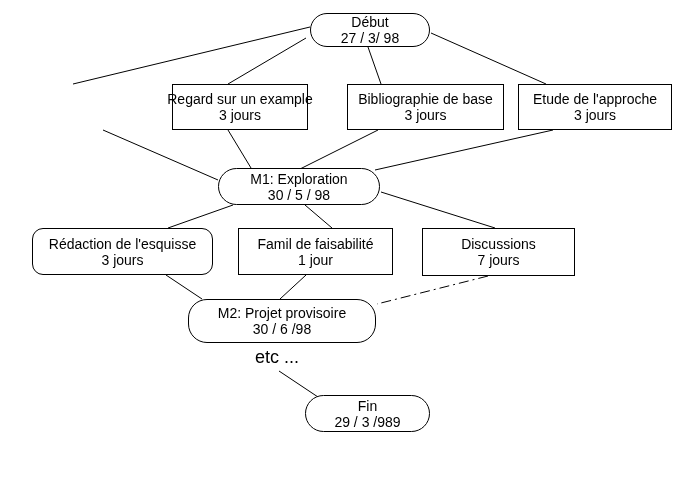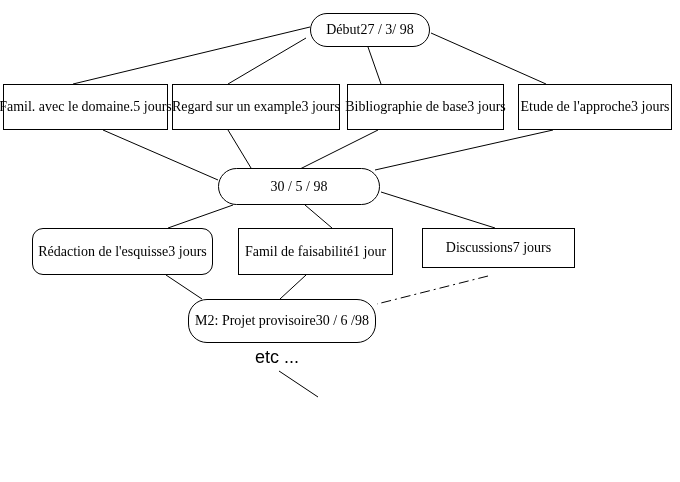--- a/index.html
+++ b/index.html
@@ -30,28 +30,27 @@
   }
   .edges line.dashdot {
     stroke-dasharray: 10 4 2 4;
   }
   .node {
     position: absolute;
     box-sizing: border-box;
     border: 1px solid #000000;
     background: #ffffff;
     display: flex;
-    flex-direction: row;
+    flex-direction: column;
     align-items: center;
     justify-content: center;
     text-align: center;
     font-size: 14px;
     line-height: 16px;
     white-space: nowrap;
-    font-family: Liberation Serif, serif;
   }
   .pill {
     border-radius: 19px;
   }
   .floating-label {
     position: absolute;
     font-size: 18px;
     line-height: 16px;
     white-space: nowrap;
   }
@@ -77,60 +76,61 @@
     <line x1="306" y1="275" x2="280" y2="299"></line>
     <line class="dashdot" x1="488" y1="276" x2="377" y2="304"></line>
     <line x1="279" y1="371" x2="318" y2="397"></line>
   </svg>
 
   <div class="node pill" style="left:310px; top:13px; width:120px; height:34px;">
     <span>Début</span>
     <span>27 / 3/ 98</span>
   </div>
 
-  <div class="node" style="left:3px; top:84px; width:165px; height:46px;">
-    <span>Famil. avec le domaine.</span>
-    <span>5 jours</span>
-  </div>
 
-  <div class="node" style="left:172px; top:84px; width:168px; height:46px;">
+  <div class="node" style="left:172px; top:84px; width:136px; height:46px;">
     <span>Regard sur un example</span>
     <span>3 jours</span>
   </div>
 
   <div class="node" style="left:347px; top:84px; width:157px; height:46px;">
     <span>Bibliographie de base</span>
     <span>3 jours</span>
   </div>
 
   <div class="node" style="left:518px; top:84px; width:154px; height:46px;">
     <span>Etude de l'approche</span>
     <span>3 jours</span>
   </div>
 
   <div class="node pill" style="left:218px; top:168px; width:162px; height:37px;">
+    <span>M1: Exploration</span>
     <span>30 / 5 / 98</span>
   </div>
 
   <div class="node" style="left:32px; top:228px; width:181px; height:47px;border-radius:11px;">
     <span>Rédaction de l'esquisse</span>
     <span>3 jours</span>
   </div>
 
   <div class="node" style="left:238px; top:228px; width:155px; height:47px;">
     <span>Famil de faisabilité</span>
     <span>1 jour</span>
   </div>
 
-  <div class="node" style="left:422px; top:228px; width:153px; height:40px;">
+  <div class="node" style="left:422px; top:228px; width:153px; height:48px;">
     <span>Discussions</span>
     <span>7 jours</span>
   </div>
 
   <div class="node pill" style="left:188px; top:299px; width:188px; height:44px;">
     <span>M2: Projet provisoire</span>
     <span>30 / 6 /98</span>
   </div>
 
   <div class="floating-label" style="left:255px; top:349px;">etc ...</div>
 
+  <div class="node pill" style="left:305px; top:395px; width:125px; height:37px;">
+    <span>Fin</span>
+    <span>29 / 3 /989</span>
+  </div>
 
 </div>
 
 </body></html>

